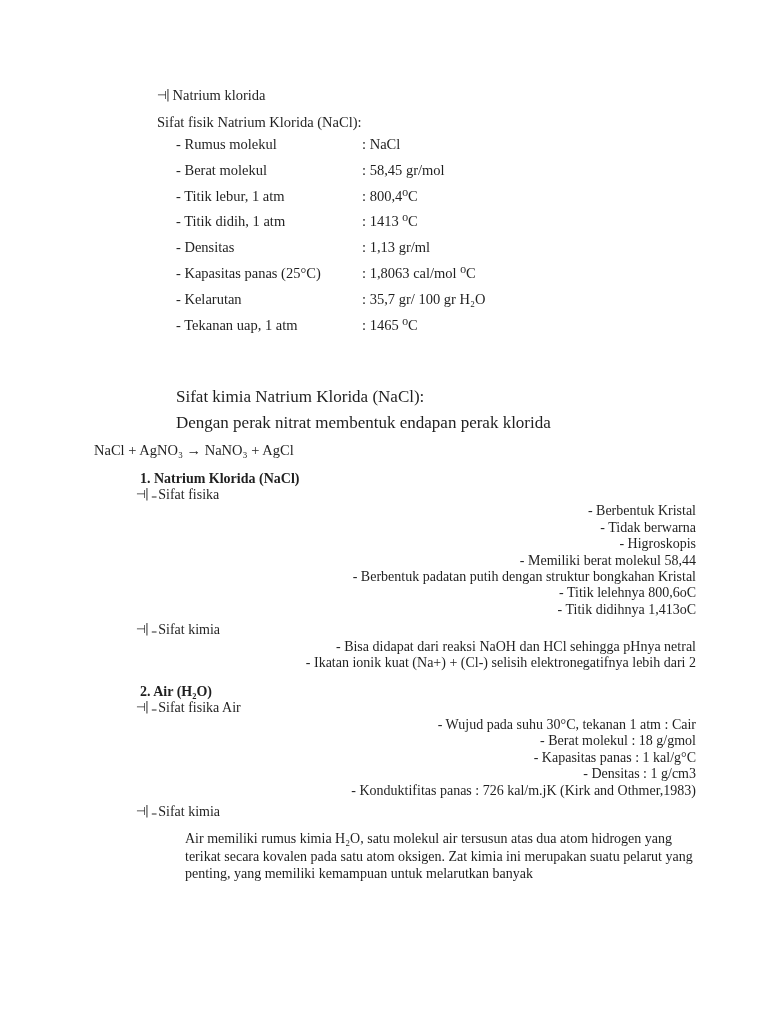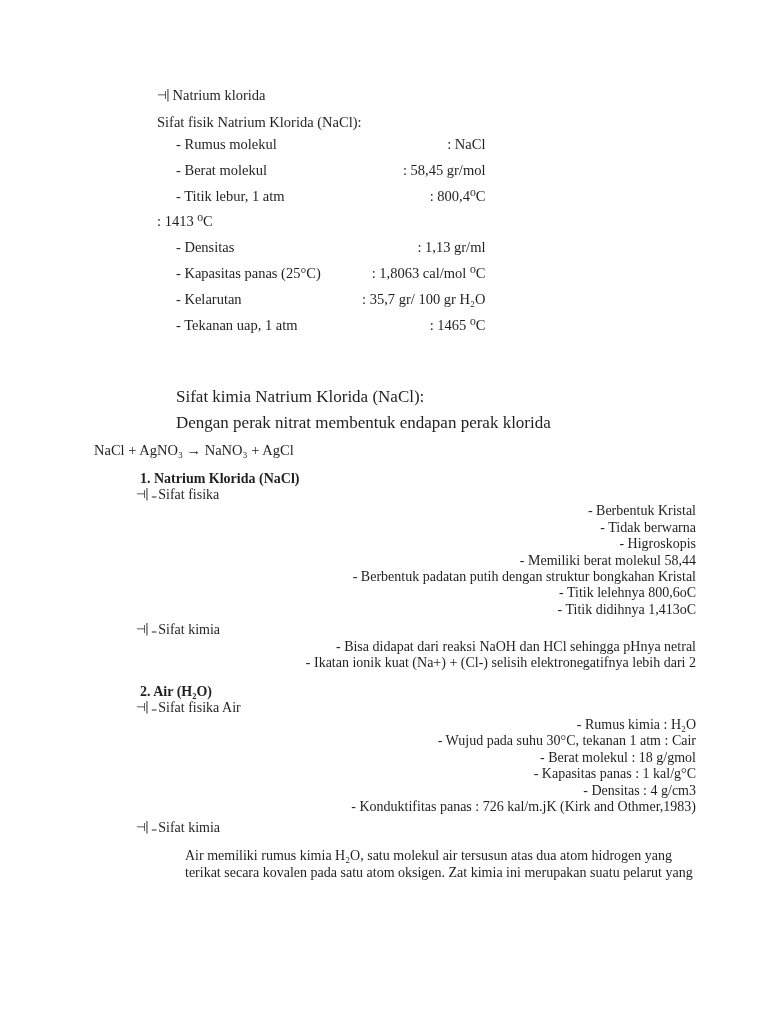--- a/index.html
+++ b/index.html
@@ -30,21 +30,21 @@
     display: inline-block;
     margin: 0 1px 0 3px;
   }
   
   .intro {
     position: absolute; left: 157px; top: 86px;
     font-size: 14.5px; line-height: 19px;
   }
   .intro-line2 { margin-top: 7px; }
   .prop-table { margin-top: 0; }
-  .prop-row { display: flex; line-height: 25.8px; justify-content: space-between; }
+  .prop-row { display: flex; line-height: 25.8px; }
   .prop-label { margin-left: 19px; width: 186px; flex: 0 0 186px; }
   .prop-value { white-space: nowrap; }
   
   .chem {
     position: absolute; left: 157px; top: 384px;
     font-size: 17px; line-height: 26px;
   }
   .chem-indent { margin-left: 19px; }
   .equation {
     position: absolute; left: 94px; top: 437px;
@@ -94,20 +94,21 @@
       </div>
       <div class="prop-row">
         <span class="prop-label">- Berat molekul</span>
         <span class="prop-value">: 58,45 gr/mol</span>
       </div>
       <div class="prop-row">
         <span class="prop-label">- Titik lebur, 1 atm</span>
         <span class="prop-value">: 800,4⁰C</span>
       </div>
       <div class="prop-row">
+        <span class="prop-label">- Titik didih, 1 atm</span>
         <span class="prop-value">: 1413 ⁰C</span>
       </div>
       <div class="prop-row">
         <span class="prop-label">- Densitas</span>
         <span class="prop-value">: 1,13 gr/ml</span>
       </div>
       <div class="prop-row">
         <span class="prop-label">- Kapasitas panas (25°C)</span>
         <span class="prop-value">: 1,8063 cal/mol ⁰C</span>
       </div>
@@ -152,25 +153,24 @@
       <div class="dash-item">- Bisa didapat dari reaksi NaOH dan HCl sehingga pHnya netral</div>
       <div class="dash-item">- Ikatan ionik kuat (Na+) + (Cl-) selisih elektronegatifnya lebih dari 2</div>
     </div>
 
     <div class="sec-title gap12">2. Air (H₂O)</div>
 
     <div class="bullet-line">
       <span class="marker">⊣|</span><span class="submarker">₌</span><span>Sifat fisika Air</span>
     </div>
     <div class="dash-list">
-      <div class="dash-item">- Rumus kimia : H₂O</div>
       <div class="dash-item">- Wujud pada suhu 30°C, tekanan 1 atm : Cair</div>
       <div class="dash-item">- Berat molekul : 18 g/gmol</div>
       <div class="dash-item">- Kapasitas panas : 1 kal/g°C</div>
-      <div class="dash-item">- Densitas : 4 g/cm3</div>
+      <div class="dash-item">- Densitas : 1 g/cm3</div>
       <div class="dash-item">- Konduktifitas panas : 726 kal/m.jK (Kirk and Othmer,1983)</div>
     </div>
 
     <div class="bullet-line gap5">
       <span class="marker">⊣|</span><span class="submarker">₌</span><span>Sifat kimia</span>
     </div>
 
     <div class="closing-para">Air memiliki rumus kimia H₂O, satu molekul air tersusun atas dua atom hidrogen yang terikat secara kovalen pada satu atom oksigen. Zat kimia ini merupakan suatu pelarut yang penting, yang memiliki kemampuan untuk melarutkan banyak</div>
   </div>
 

